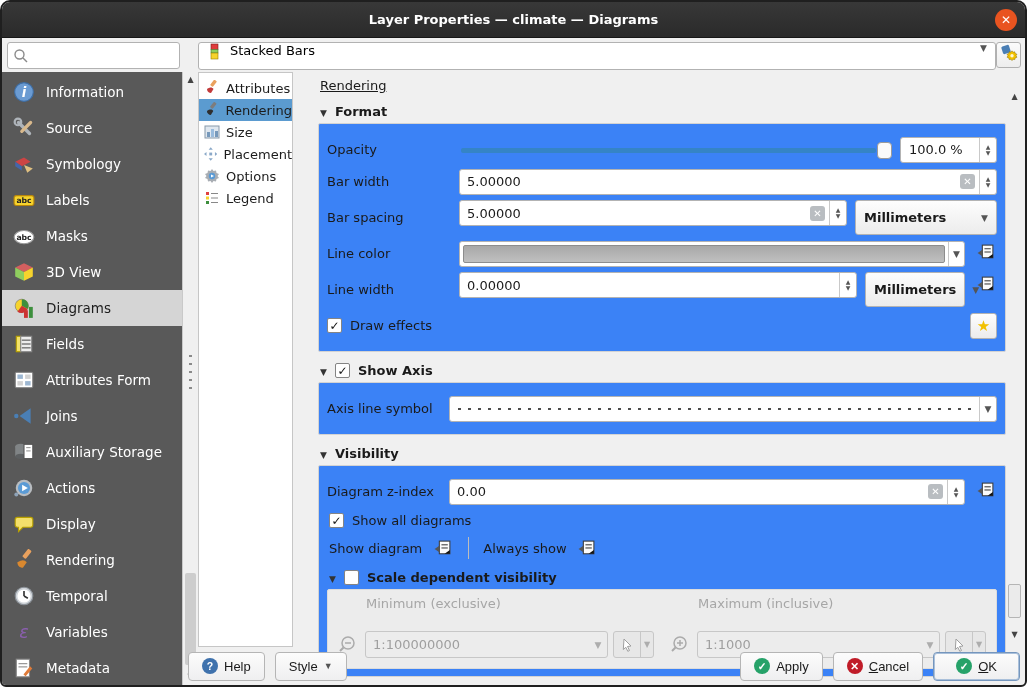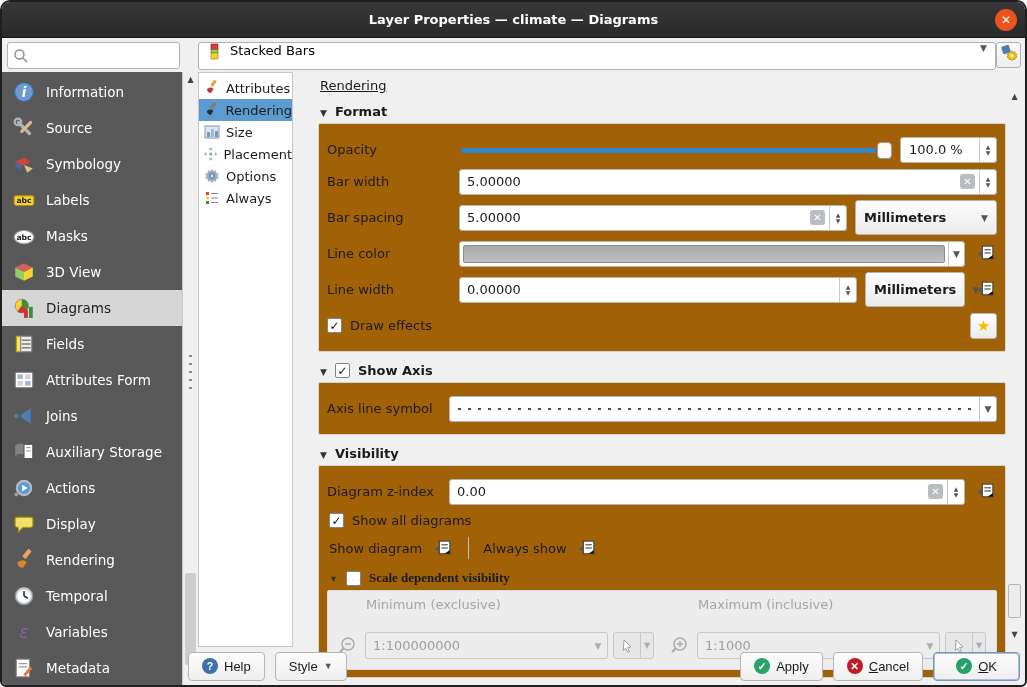--- a/index.html
+++ b/index.html
@@ -36,23 +36,23 @@
   
   .tabs{position:absolute;left:196px;top:70px;width:95px;height:575px;background:#fff;border:1px solid #c6c6c6;padding:4px 0;}
   .tab-item{height:22px;display:flex;align-items:center;gap:6px;padding-left:5px;font-size:13px;color:#1c1c1c;cursor:pointer;}
   .tab-item.sel{background:#5b9bd0;}
   
   .main{position:absolute;left:316px;top:70px;width:688px;bottom:40px;font-size:13px;color:#1a1a1a;}
   .panel-heading{margin:6px 0 2px 2px;text-decoration:underline;font-size:13px;}
   .group-head{display:flex;align-items:center;gap:8px;margin:11px 0 4px 2px;}
   .tri::before{content:"▼";font-size:9px;color:#333;}
   .gtitle{font-weight:bold;font-size:13px;}
-  .frame{border:1px solid #d3d3d3;border-radius:2px;background:#a16207;padding:7px 8px;}
+  .frame{border:1px solid #d3d3d3;border-radius:2px;background:#3b82f6;padding:7px 8px;}
   .row{display:grid;grid-template-columns:132px 1fr;align-items:center;min-height:27px;margin:5px 0;}
-  .ctl{display:flex;align-items:center;gap:8px;}
+  .ctl{display:flex;align-items:flex-start;gap:8px;}
   .lbl{color:#1a1a1a;}
   
   .input{flex:1;height:26px;background:#fff;border:1px solid #b3b3b3;border-radius:3px;display:flex;align-items:center;
          padding:0 0 0 7px;font-size:13px;}
   .input .val{flex:1;}
   .clear-ic{width:15px;height:15px;border-radius:3px;background:#b9bdc1;color:#fff;font-size:10px;line-height:15px;
             text-align:center;margin-right:4px;}
   .spin{width:17px;height:100%;border-left:1px solid #c9c9c9;display:flex;flex-direction:column;align-items:center;justify-content:center;color:#555;}
   .spin span{font-size:6px;line-height:6px;}
   .spin .up::before{content:"▲";}
@@ -348,21 +348,21 @@
     </div>
     <div class="tab-item">
       <svg width="16" height="16" viewBox="0 0 16 16">
           <rect x="2" y="2" width="3" height="3" fill="#e04040"></rect>
           <line x1="7" y1="3.5" x2="14" y2="3.5" stroke="#888"></line>
           <rect x="2" y="6.5" width="3" height="3" fill="#f6d32d"></rect>
           <line x1="7" y1="8" x2="14" y2="8" stroke="#888"></line>
           <rect x="2" y="11" width="3" height="3" fill="#3d8f3d"></rect>
           <line x1="7" y1="12.5" x2="14" y2="12.5" stroke="#888"></line>
         </svg>
-      <span>Always</span>
+      <span>Legend</span>
     </div>
   </div>
 
   <div class="main">
     <div class="panel-heading">Rendering</div>
 
     <div class="group-head">
       <span class="tri"></span>
       <span class="gtitle">Format</span>
     </div>
@@ -538,21 +538,21 @@
           <svg width="19" height="19" viewBox="0 0 18 18">
               <rect x="6" y="2" width="10" height="12" fill="#fbfbfb" stroke="#3c3c3c"></rect>
               <line x1="8" y1="5.5" x2="14" y2="5.5" stroke="#3c3c3c"></line>
               <line x1="8" y1="8.5" x2="14" y2="8.5" stroke="#3c3c3c"></line>
               <path d="M6 6.5 L1.5 9.5 L6 12.5 Z" fill="#565656"></path>
               <path d="M11 14 L16 14 L16 10.5 Z" fill="#111"></path>
             </svg>
         </button>
       </div>
 
-      <div class="group-head" style="margin:10px 0 4px 2px;font-family:Liberation Serif, serif;">
+      <div class="group-head" style="margin:10px 0 4px 2px;">
         <span class="tri"></span>
         <span class="cb"></span>
         <span class="gtitle">Scale dependent visibility</span>
       </div>
       <div class="sub-frame">
         <div class="scale-cols">
           <div class="scale-col">
             <span class="dis-lbl">Minimum (exclusive)</span>
             <div class="scale-row">
               <svg width="22" height="22" viewBox="0 0 22 22">

